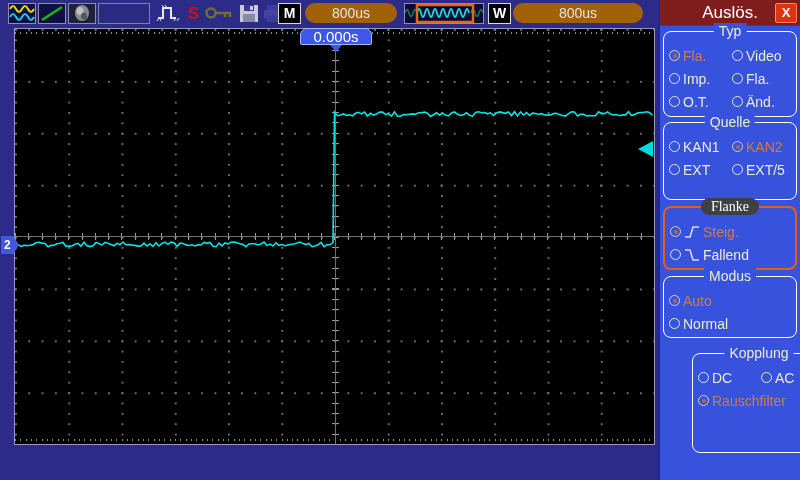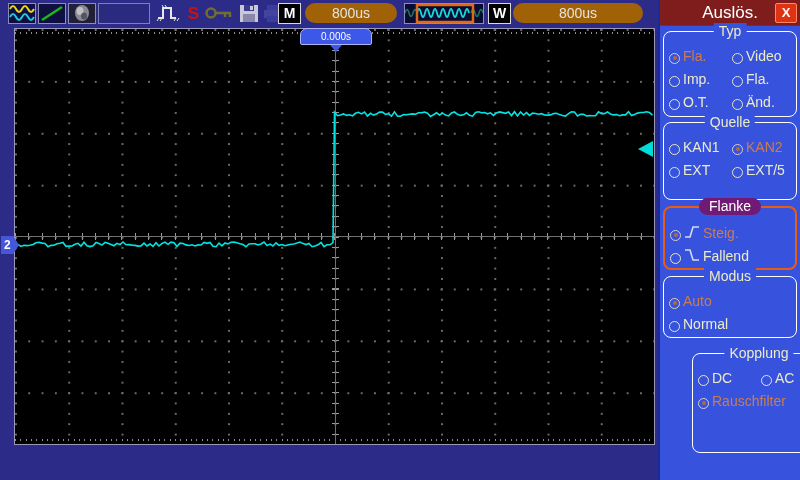--- a/index.html
+++ b/index.html
@@ -30,21 +30,21 @@
   .axis-v { position:absolute; left:317px; top:0; width:7px; height:100%;
             background:repeating-linear-gradient(to bottom,#9a9a9a 0 1px, transparent 1px 10.38px); }
   .axis-v::after { content:""; position:absolute; left:3px; top:0; width:1px; height:100%; background:#707070; }
   .axis-h { position:absolute; top:204px; left:0; height:7px; width:100%;
             background:repeating-linear-gradient(90deg,#9a9a9a 0 1px, transparent 1px 13.31px); }
   .axis-h::after { content:""; position:absolute; top:3px; left:0; height:1px; width:100%; background:#707070; }
   .trace-svg { position:absolute; left:0; top:0; }
 
   .time-tab { position:absolute; left:300px; top:28px; width:72px; height:17px;
               background:#3d57e8; border:1px solid #aab4f4; border-radius:7px 7px 2px 2px;
-              color:#fff; font-size:10px; text-align:center; line-height:15px; }
+              color:#fff; font-size:15px; text-align:center; line-height:15px; }
   .time-tab::after { content:""; position:absolute; left:29px; top:16px;
               border-left:6px solid transparent; border-right:6px solid transparent;
               border-top:7px solid #3d57e8; }
   .ch-tag { position:absolute; left:1px; top:236px; width:18px; height:18px;
             background:#4456da; clip-path:polygon(0 0,68% 0,100% 50%,68% 100%,0 100%);
             color:#fff; font-weight:bold; font-size:12px; line-height:18px; text-align:left; padding-left:3px; }
   .trig-arrow { position:absolute; right:1px; top:140px; width:0; height:0;
             border-top:8px solid transparent; border-bottom:8px solid transparent;
             border-right:15px solid #00dcdc; }
 
@@ -57,23 +57,23 @@
   .close-btn { position:absolute; right:3px; top:3px; width:22px; height:20px; background:#e03210;
            border:1px solid #ff8866; border-radius:2px; color:#fff; font-weight:bold;
            font-size:13px; line-height:18px; text-align:center; }
   .sections { position:absolute; left:0; top:26px; width:100%; height:454px; }
   .sec { position:absolute; left:3px; width:134px; border:1px solid #ffffff; border-radius:8px;
          padding-top:12px; }
   .sec.hl { border:2px solid #e85c10; }
   .sec-title { position:absolute; top:-9px; left:50%; transform:translateX(-50%);
          background:#3753de; padding:0 5px; color:#ecead F; white-space:nowrap;
          color:#ecebc8; font-size:14px; line-height:17px; }
-  .sec.hl > .sec-title { background:#701a75; color:#fff; border-radius:9px; padding:0 10px; top:-10px; }
+  .sec.hl > .sec-title { background:#404040; color:#fff; border-radius:9px; padding:0 10px; top:-10px;font-family:Liberation Serif, serif; }
   .row { display:flex; align-items:center; height:23px; padding-left:5px; }
-  .opt { display:flex; align-items:flex-end; width:63px; color:#ecebc8; font-size:14px; white-space:nowrap; }
+  .opt { display:flex; align-items:center; width:63px; color:#ecebc8; font-size:14px; white-space:nowrap; }
   .opt.wide { width:128px; }
   .opt .radio { width:11px; height:11px; border:1px solid #e6e6c8; border-radius:50%;
                 margin-right:3px; flex:0 0 auto; position:relative; }
   .opt.sel { color:#c97c52; }
   .opt.sel .radio { border-color:#dcd0b4; }
   .opt.sel .radio::after { content:""; position:absolute; left:2.5px; top:2.5px; width:4px; height:4px;
                 border-radius:50%; background:#b86a3e; }
   .opt svg { margin-right:3px; flex:0 0 auto; }
 
   

